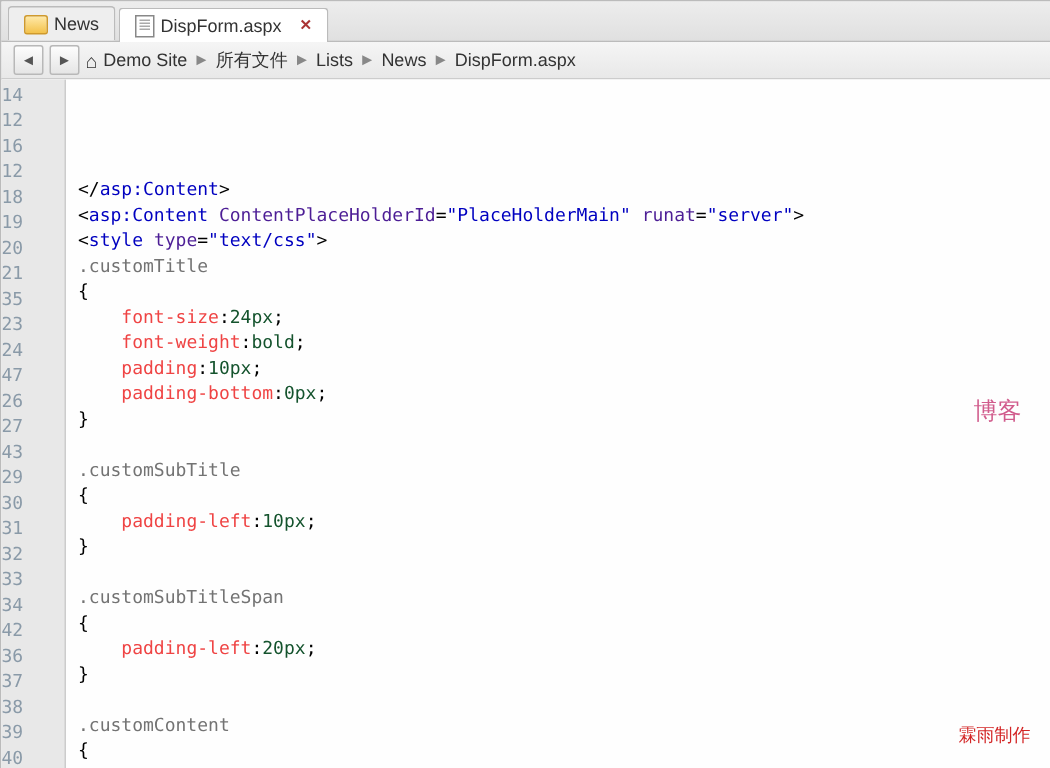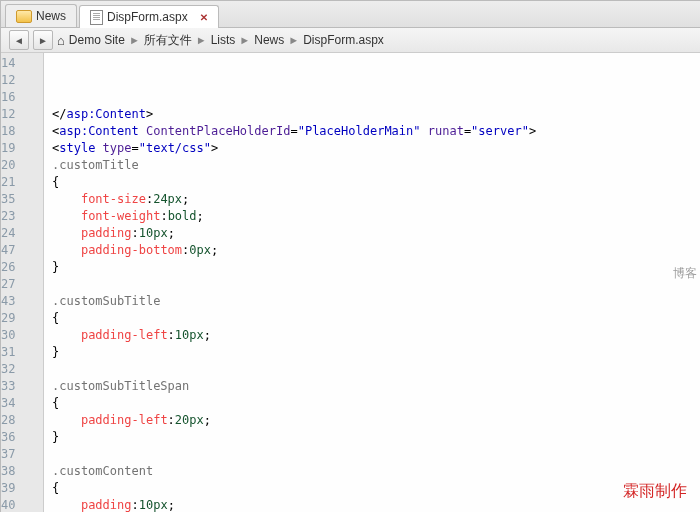--- a/index.html
+++ b/index.html
@@ -10,24 +10,24 @@
   .folder-ico{display:inline-block;width:14px;height:11px;background:linear-gradient(#ffe9a8,#f3c24b);border:1px solid #cf9a2d;border-radius:2px}
   .file-ico{display:inline-block;width:11px;height:13px;background:#fff;border:1px solid #888;position:relative}
   .file-ico:before{content:"";position:absolute;top:2px;left:2px;right:2px;height:1px;background:#aaa;box-shadow:0 2px 0 #aaa,0 4px 0 #aaa,0 6px 0 #aaa}
   .close-x{color:#a33;font-weight:bold;margin-left:8px;font-size:10px;cursor:pointer}
   .crumbs{display:flex;align-items:center;gap:4px;padding:4px 8px;background:linear-gradient(#f5f5f5,#e8e8e8);border-bottom:1px solid #ccc;color:#333;height:25px;box-sizing:border-box}
   .nav-btn{width:18px;height:18px;border:1px solid #b8b8b8;background:linear-gradient(#fdfdfd,#e5e5e5);display:flex;align-items:center;justify-content:center;border-radius:2px;color:#555;font-size:10px;cursor:pointer}
   .chev{color:#888;font-size:11px}
   .home-ico{font-size:13px}
   .editor{flex:1;display:flex;overflow:hidden;background:#f9f9f9}
   .gutter{width:36px;background:#e8e8e8;color:#8a9aa8;padding:2px 6px 2px 0;font-family:Consolas,monospace;font-size:12px;line-height:17px;border-right:1px solid #ccc;user-select:none}
-  .code{flex:1;padding:2px 8px;font-family:Consolas,monospace;font-size:12px;line-height:17px;background:#fefefe;white-space:pre;position:relative;overflow:hidden}
+  .code{flex:1;padding:14px 8px;font-family:Consolas,monospace;font-size:12px;line-height:17px;background:#fefefe;white-space:pre;position:relative;overflow:hidden}
   .t-tag{color:#0000c0}.t-attn{color:#4c1d95}.t-css-sel{color:#737373}.t-css-prop{color:#ef4444}.t-css-val{color:#14532d}.t-punc{color:#000}.t-str{color:#0000c0}
-  .watermark{position:absolute;right:14px;bottom:14px;color:#c00;font-size:16px;font-family:"Microsoft YaHei",sans-serif;opacity:.85}
-  .grey-mark{position:absolute;right:4px;top:46%;color:#737373;font-size:12px;transform:rotate(0deg);opacity:.7}
+  .watermark{position:absolute;right:14px;bottom:14px;color:#c00;font-size:12px;font-family:"Microsoft YaHei",sans-serif;opacity:.85}
+  .grey-mark{position:absolute;right:20px;top:46%;color:#be185d;font-size:16px;transform:rotate(0deg);opacity:.7}
 </style>
 </head>
 <body>
 
 <div class="window">
 
   <div class="tabs">
     <div class="tab">
       <span class="folder-ico"></span>
       <span>News</span>
@@ -70,21 +70,21 @@
         <div>47</div>
         <div>26</div>
         <div>27</div>
         <div>43</div>
         <div>29</div>
         <div>30</div>
         <div>31</div>
         <div>32</div>
         <div>33</div>
         <div>34</div>
-        <div>28</div>
+        <div>42</div>
         <div>36</div>
         <div>37</div>
         <div>38</div>
         <div>39</div>
         <div>40</div>
       </div>
     <div class="code" id="code">
       <div>&nbsp;</div><div><span class="t-punc">&lt;/</span><span class="t-tag">asp:Content</span><span class="t-punc">&gt;</span></div><div><span class="t-punc">&lt;</span><span class="t-tag">asp:Content</span> <span class="t-attn">ContentPlaceHolderId</span><span class="t-punc">=</span><span class="t-str">"PlaceHolderMain"</span> <span class="t-attn">runat</span><span class="t-punc">=</span><span class="t-str">"server"</span><span class="t-punc">&gt;</span></div><div><span class="t-punc">&lt;</span><span class="t-tag">style</span> <span class="t-attn">type</span><span class="t-punc">=</span><span class="t-str">"text/css"</span><span class="t-punc">&gt;</span></div><div><span class="t-css-sel">.customTitle</span></div><div><span class="t-punc">{</span></div><div>    <span class="t-css-prop">font-size</span><span class="t-punc">:</span><span class="t-css-val">24px</span><span class="t-punc">;</span></div><div>    <span class="t-css-prop">font-weight</span><span class="t-punc">:</span><span class="t-css-val">bold</span><span class="t-punc">;</span></div><div>    <span class="t-css-prop">padding</span><span class="t-punc">:</span><span class="t-css-val">10px</span><span class="t-punc">;</span></div><div>    <span class="t-css-prop">padding-bottom</span><span class="t-punc">:</span><span class="t-css-val">0px</span><span class="t-punc">;</span></div><div><span class="t-punc">}</span></div><div>&nbsp;</div><div><span class="t-css-sel">.customSubTitle</span></div><div><span class="t-punc">{</span></div><div>    <span class="t-css-prop">padding-left</span><span class="t-punc">:</span><span class="t-css-val">10px</span><span class="t-punc">;</span></div><div><span class="t-punc">}</span></div><div>&nbsp;</div><div><span class="t-css-sel">.customSubTitleSpan</span></div><div><span class="t-punc">{</span></div><div>    <span class="t-css-prop">padding-left</span><span class="t-punc">:</span><span class="t-css-val">20px</span><span class="t-punc">;</span></div><div><span class="t-punc">}</span></div><div>&nbsp;</div><div><span class="t-css-sel">.customContent</span></div><div><span class="t-punc">{</span></div><div>    <span class="t-css-prop">padding</span><span class="t-punc">:</span><span class="t-css-val">10px</span><span class="t-punc">;</span></div><div class="grey-mark">博客</div>
       <div class="watermark">霖雨制作</div>
     </div>

